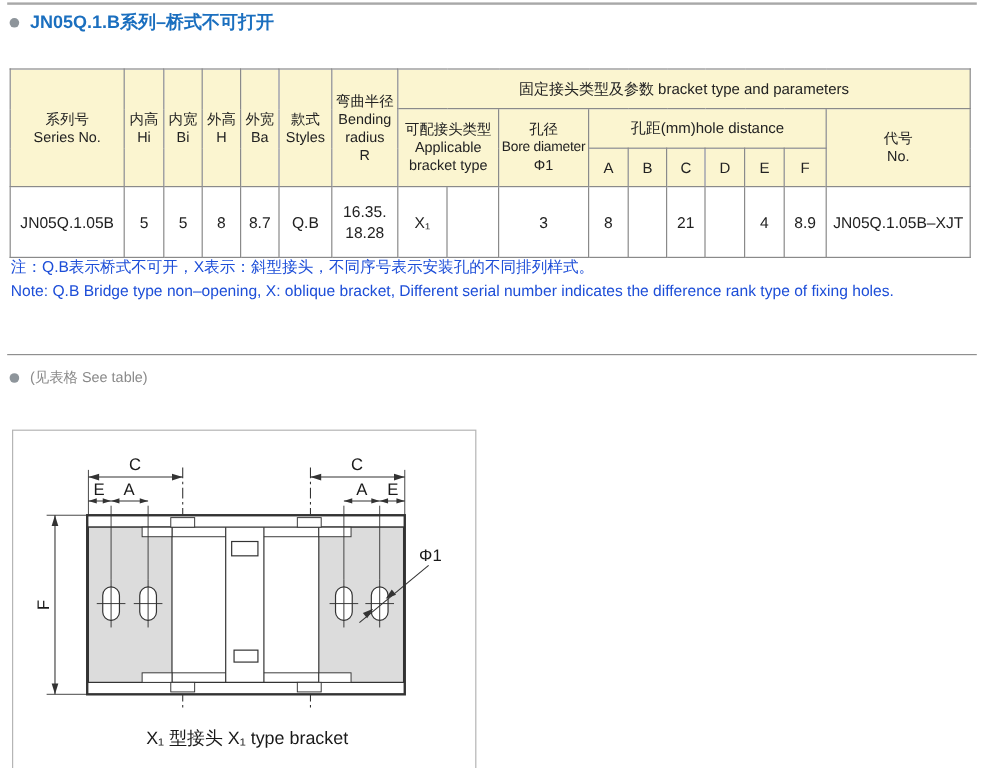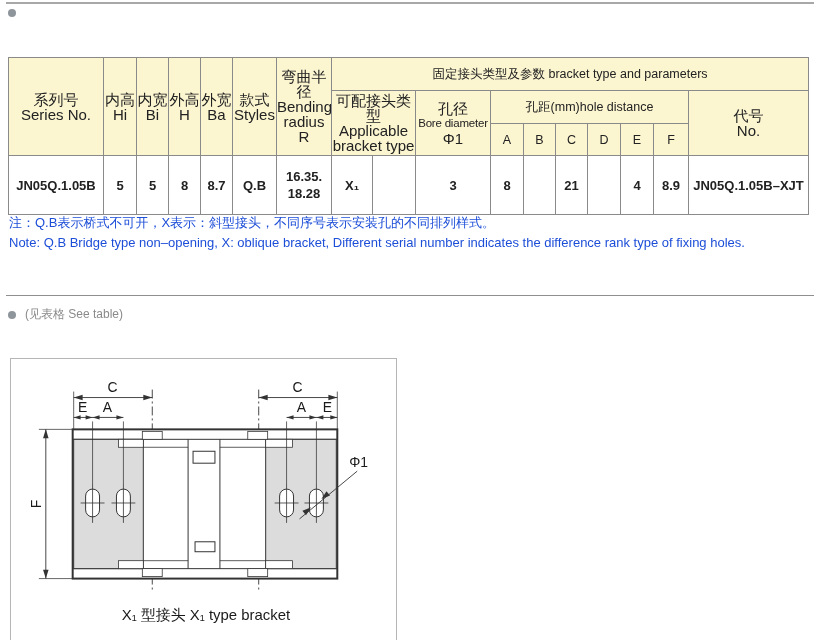--- a/index.html
+++ b/index.html
@@ -20,24 +20,24 @@
   table.spec{
     position:absolute;left:8px;top:57px;width:800px;
     border-collapse:collapse;table-layout:fixed;
     border:1.5px solid #6f6f6f;
   }
   table.spec td{
     border:1px solid #8a8a8a;text-align:center;vertical-align:middle;
     padding:0;overflow:hidden;
   }
   td.hd{background:#fbf5d0;}
-  .zh,.en{font-size:15px;line-height:15px;}
+  .zh,.en{font-size:12px;line-height:15px;}
   .en-sm{font-size:11.5px;line-height:15px;letter-spacing:-0.2px;}
   .one{font-size:12.5px;}
-  tr.r1{height:33px;} tr.r2{height:33px;margin-left:48px;} tr.r3{height:32px;} tr.r4{height:59px;font-weight:bold;}
+  tr.r1{height:33px;} tr.r2{height:33px;margin-left:48px;} tr.r3{height:32px;} tr.r4{height:59px;}
   td.data{font-size:13px;background:#fff;line-height:17px;}
 
   .notes{position:absolute;left:9px;top:213px;width:800px;}
   .notes div{font-size:13px;line-height:20px;color:#1d4ed8;}
 
   .diagram-box{
     position:absolute;left:10px;top:358px;width:387px;height:300px;
     border:1px solid #b5b5b5;background:#fff;box-sizing:border-box;
   }
   .diagram-box svg{display:block;}
@@ -45,20 +45,21 @@
   .dimtxt{font-size:14px;}
   .cap{font-size:15px;}
 </style>
 </head>
 <body>
 
 <div class="rule" style="top:2px;"></div>
 
 <div class="sec-title" style="top:9px;">
   <span class="bullet"></span>
+  <span class="t-zh">JN05Q.1.B系列–桥式不可打开</span>
 </div>
 
 <table class="spec">
   <colgroup>
     <col style="width:95px">
       <col style="width:33px">
       <col style="width:32px">
       <col style="width:32px">
     <col style="width:32px">
       <col style="width:44px">

